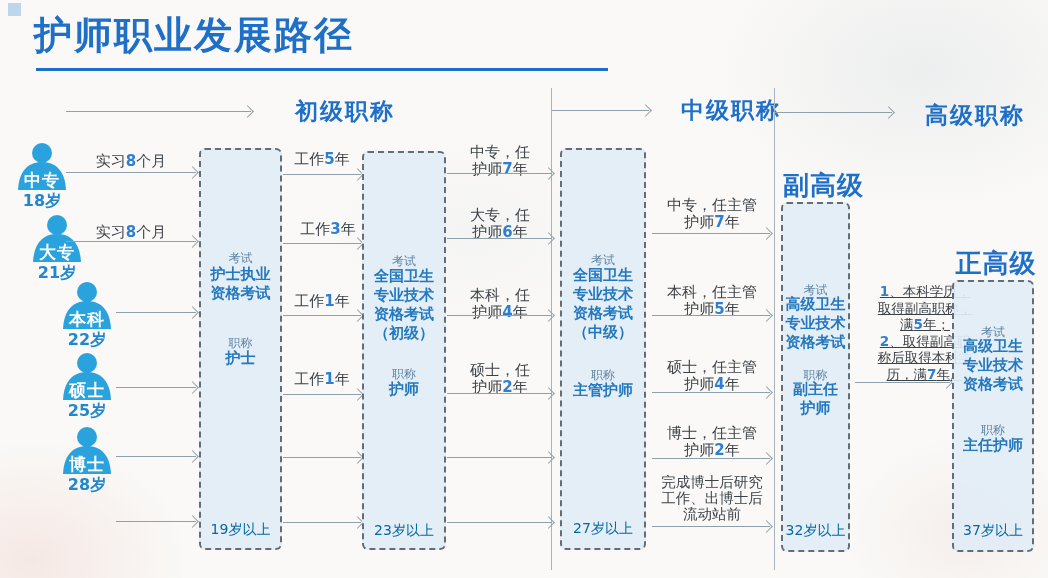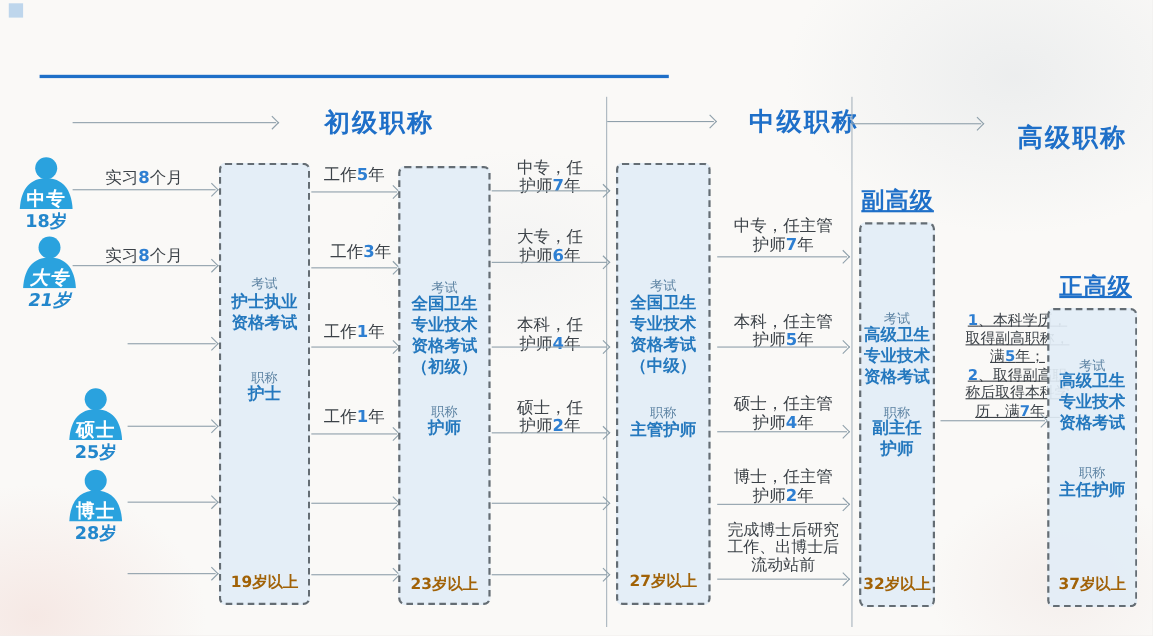--- a/index.html
+++ b/index.html
@@ -10,86 +10,95 @@
       radial-gradient(ellipse 320px 220px at 88% 12%, rgba(205,212,218,0.30), transparent 65%),
       radial-gradient(ellipse 260px 200px at 3% 97%, rgba(238,205,198,0.38), transparent 60%),
       radial-gradient(ellipse 240px 160px at 45% 40%, rgba(226,229,233,0.25), transparent 60%),
       radial-gradient(ellipse 200px 160px at 92% 92%, rgba(232,214,210,0.30), transparent 60%),
       #faf9f7;
   }
   .corner-sq { position:absolute; left:8px; top:3px; width:13px; height:13px; background:#8db9e4; opacity:.55; }
   .title { position:absolute; left:34px; top:10px; font-size:38px; font-weight:bold; color:#1e6fc8; letter-spacing:2px; }
   .title-underline { position:absolute; left:36px; top:68px; width:572px; height:3px; background:#1e6fc8; }
   .hdr { position:absolute; font-size:23px; font-weight:bold; color:#1e6fc8; letter-spacing:2px;margin-left:23px; }
-  .sub-hdr { position:absolute; font-size:21px; font-weight:bold; color:#1e6fc8; letter-spacing:1px;text-decoration:underline; }
+  .sub-hdr { position:absolute; font-size:26px; font-weight:bold; color:#1e6fc8; letter-spacing:1px; }
   .vline { position:absolute; width:1px; background:#a8b4bd; }
 
   .arrow { position:absolute; height:0; border-top:1.5px solid #8fa0ab; }
   .arrow::after {
     content:""; position:absolute; right:-1px; top:-5.2px; width:8px; height:8px;
     border-top:1.5px solid #8fa0ab; border-right:1.5px solid #8fa0ab; transform:rotate(45deg);
   }
   .alabel {
     position:absolute; font-size:15px; color:#3c4248; text-align:center;
     white-space:pre-line; line-height:1.12;
   }
   .hl { color:#2e7fd2; font-weight:bold; }
 
   .pbox {
     position:absolute; background:rgba(226,237,246,0.92);
     border:2px dashed #646d74; border-radius:6px;
   }
   .bx-lbl { position:absolute; left:0; right:0; text-align:center; font-size:12px; color:#5d83a3; }
   .bx-name { position:absolute; left:0; right:0; text-align:center; font-size:15px; font-weight:bold; color:#2478be; line-height:19px; white-space:pre-line; }
-  .bx-age { position:absolute; left:0; right:0; text-align:center; font-size:14px; font-weight:bold; color:#a16207; }
+  .bx-age { position:absolute; left:0; right:0; text-align:center; font-size:14px; font-weight:normal; color:#0369a1; }
 
   .person { position:absolute; width:54px; text-align:center; }
   .person svg { display:block; }
   .pname { position:absolute; left:0; right:0; top:27px; color:#ffffff; font-weight:bold; font-size:17px; letter-spacing:1px; }
   .page { margin-top:1px; color:#2387cc; font-weight:bold; font-size:16px; }
 
   .note {
     position:absolute; font-size:13.5px; color:#3c4248; line-height:16.5px;
     white-space:pre-line; text-align:center;text-decoration:underline;
   }
 </style>
 </head>
 <body>
 
 <div id="canvas">
 
   <div class="corner-sq"></div>
+  <div class="title">护师职业发展路径</div>
   <div class="title-underline"></div>
 
   <div class="arrow" style="left:66px;top:111px;width:185px;"></div>
   <div class="hdr" style="left:272px;top:96px;">初级职称</div>
   <div class="vline" style="left:551px;top:88px;height:482px;"></div>
   <div class="arrow" style="left:552px;top:110px;width:97px;"></div>
   <div class="hdr" style="left:658px;top:95px;">中级职称</div>
   <div class="vline" style="left:774px;top:88px;height:482px;"></div>
   <div class="arrow" style="left:775px;top:112px;width:117px;"></div>
-  <div class="hdr" style="left:902px;top:110px;">高级职称</div>
+  <div class="hdr" style="left:902px;top:100px;">高级职称</div>
   <div class="sub-hdr" style="left:783px;top:168px;">副高级</div>
   <div class="sub-hdr" style="left:955px;top:246px;width:82px;text-align:center;">正高级</div>
 
   <div class="person" style="left:15px;top:142px;">
     <svg width="54" height="48" viewBox="0 0 54 48">
         <circle cx="27" cy="11" r="10" fill="#2aa2de"></circle>
         <path d="M27 20 C13 20 4 29 3 48 L51 48 C50 29 41 20 27 20 Z" fill="#2aa2de"></path>
       </svg>
     <div class="pname">中专</div>
     <div class="page">18岁</div>
   </div>
-  <div class="person" style="left:18px;top:214px;font-style:italic;">
+  <div class="person" style="left:30px;top:214px;">
     <svg width="54" height="48" viewBox="0 0 54 48">
         <circle cx="27" cy="11" r="10" fill="#2aa2de"></circle>
         <path d="M27 20 C13 20 4 29 3 48 L51 48 C50 29 41 20 27 20 Z" fill="#2aa2de"></path>
       </svg>
     <div class="pname">大专</div>
     <div class="page">21岁</div>
+  </div>
+  <div class="person" style="left:60px;top:281px;">
+    <svg width="54" height="48" viewBox="0 0 54 48">
+        <circle cx="27" cy="11" r="10" fill="#2aa2de"></circle>
+        <path d="M27 20 C13 20 4 29 3 48 L51 48 C50 29 41 20 27 20 Z" fill="#2aa2de"></path>
+      </svg>
+    <div class="pname">本科</div>
+    <div class="page">22岁</div>
   </div>
   <div class="person" style="left:60px;top:352px;">
     <svg width="54" height="48" viewBox="0 0 54 48">
         <circle cx="27" cy="11" r="10" fill="#2aa2de"></circle>
         <path d="M27 20 C13 20 4 29 3 48 L51 48 C50 29 41 20 27 20 Z" fill="#2aa2de"></path>
       </svg>
     <div class="pname">硕士</div>
     <div class="page">25岁</div>
   </div>
   <div class="person" style="left:60px;top:426px;">

